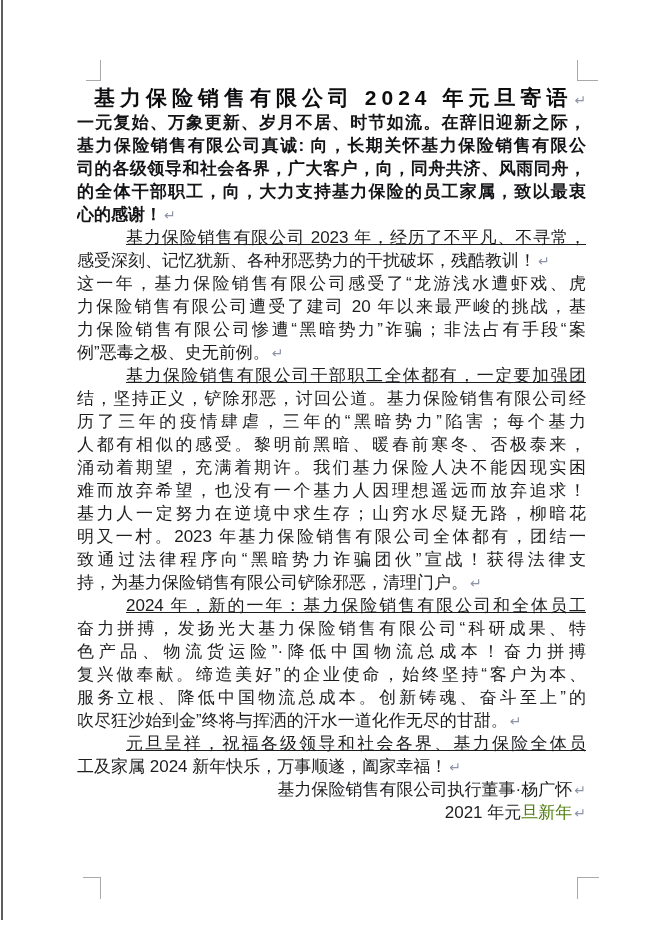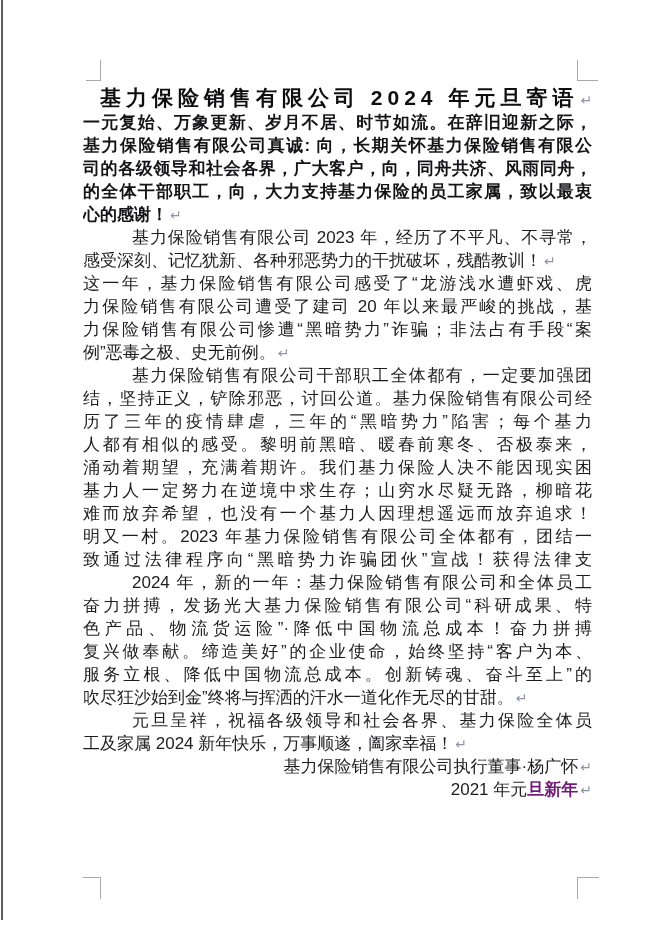--- a/index.html
+++ b/index.html
@@ -8,34 +8,34 @@
     font-family:"Liberation Sans","DejaVu Sans",sans-serif; overflow:hidden;
     color:var(--ink,#1d1d20);
   }
   .left-edge { position:absolute; left:1px; top:0; width:2px; height:920px; background:var(--edge,#5e5e5e); }
   .mark { position:absolute; }
   .mark-tl { left:86px;  top:60px;  width:14px; height:20px; border-right:1px solid var(--mark,#a9a9a9); border-bottom:1px solid var(--mark,#a9a9a9); }
   .mark-tr { left:577px; top:60px;  width:20px; height:20px; border-left:1px solid var(--mark,#a9a9a9);  border-bottom:1px solid var(--mark,#a9a9a9); }
   .mark-bl { left:83px;  top:877px; width:17px; height:21px; border-right:1px solid var(--mark,#a9a9a9); border-top:1px solid var(--mark,#a9a9a9); }
   .mark-br { left:577px; top:877px; width:21px; height:21px; border-left:1px solid var(--mark,#a9a9a9);  border-top:1px solid var(--mark,#a9a9a9); }
 
-  .content { position:absolute; left:83px; top:84px; width:509px; }
+  .content { position:absolute; left:77px; top:84px; width:509px; }
 
   .block { margin:0; }
   .line { font-size:17px; line-height:23px; height:23px; overflow:hidden; text-align:left; }
   .fill { text-align:justify; text-align-last:justify; text-justify:inter-character; }
   .bold .line { font-weight:bold; color:#141417; }
-  .indent .line:first-child { text-indent:49px; }
+  .indent .line:first-child { text-indent:49px;text-decoration:underline; }
   .center .line { text-align:right; }
 
   .title .line {
     font-size:21px; line-height:27px; height:27px; font-weight:bold; color:#0e0e10;
     letter-spacing:5px; padding-left:17px; white-space:nowrap; overflow:visible;
   }
-  .run-b { font-weight:bold; color:#701a75; }
+  .run-b { font-weight:normal; color:#4d7c0f; }
   .pilcrow {
     color:var(--pilcrow,#8e93a8); font-size:14px; font-weight:normal;
     letter-spacing:0; margin-left:2px; text-indent:0;
   }
 </style>
 </head>
 <body>
 
 <div class="page" style="--ink: #1d1d20; --edge: #5e5e5e; --mark: #a9a9a9; --pilcrow: #8e93a8;">
   <div class="left-edge"></div>
@@ -63,24 +63,25 @@
         <div class="line fill">力保险销售有限公司遭受了建司 20 年以来最严峻的挑战，基</div>
         <div class="line fill">力保险销售有限公司惨遭“黑暗势力”诈骗；非法占有手段“案</div>
         <div class="line">例”恶毒之极、史无前例。<span class="pilcrow">↵</span></div>
       </div>
       <div class="block indent">
         <div class="line fill">基力保险销售有限公司干部职工全体都有，一定要加强团</div>
         <div class="line fill">结，坚持正义，铲除邪恶，讨回公道。基力保险销售有限公司经</div>
         <div class="line fill">历了三年的疫情肆虐，三年的“黑暗势力”陷害；每个基力</div>
         <div class="line fill">人都有相似的感受。黎明前黑暗、暖春前寒冬、否极泰来，</div>
         <div class="line fill">涌动着期望，充满着期许。我们基力保险人决不能因现实困</div>
+        <div class="line fill">难而放弃希望，也没有一个基力人因理想遥远而放弃追求！</div>
         <div class="line fill">基力人一定努力在逆境中求生存；山穷水尽疑无路，柳暗花</div>
-        <div class="line fill">难而放弃希望，也没有一个基力人因理想遥远而放弃追求！</div>
         <div class="line fill">明又一村。2023 年基力保险销售有限公司全体都有，团结一</div>
         <div class="line fill">致通过法律程序向“黑暗势力诈骗团伙”宣战！获得法律支</div>
+        <div class="line">持，为基力保险销售有限公司铲除邪恶，清理门户。<span class="pilcrow">↵</span></div>
       </div>
       <div class="block indent">
         <div class="line fill">2024 年，新的一年：基力保险销售有限公司和全体员工</div>
         <div class="line fill">奋力拼搏，发扬光大基力保险销售有限公司“科研成果、特</div>
         <div class="line fill">色产品、物流货运险”·降低中国物流总成本！奋力拼搏</div>
         <div class="line fill">复兴做奉献。缔造美好”的企业使命，始终坚持“客户为本、</div>
         <div class="line fill">服务立根、降低中国物流总成本。创新铸魂、奋斗至上”的</div>
         <div class="line">吹尽狂沙始到金”终将与挥洒的汗水一道化作无尽的甘甜。<span class="pilcrow">↵</span></div>
       </div>
       <div class="block indent">

